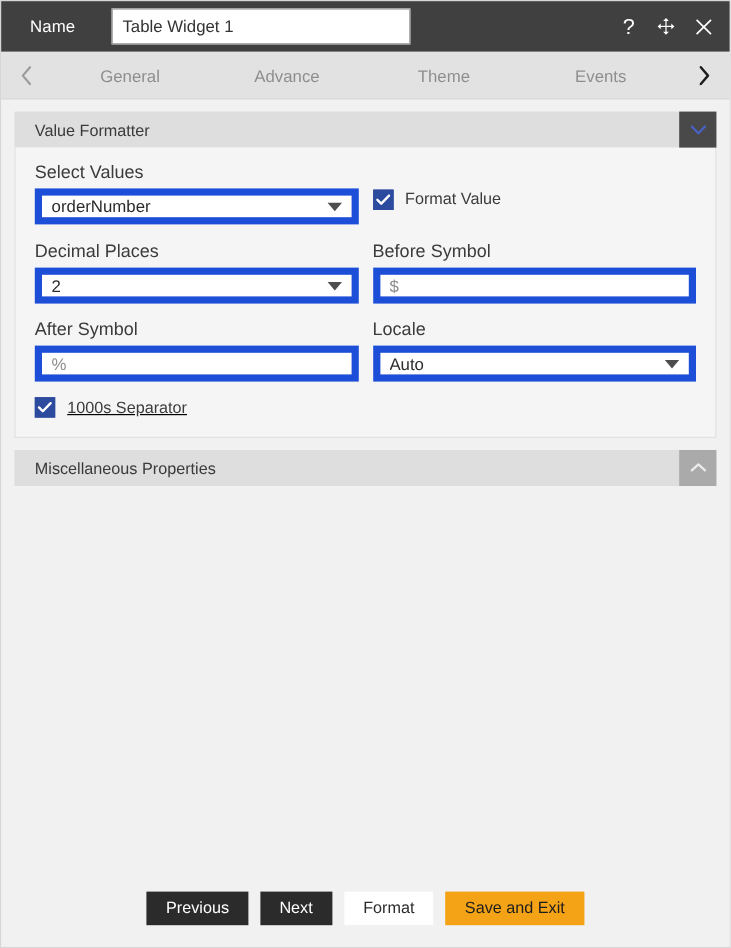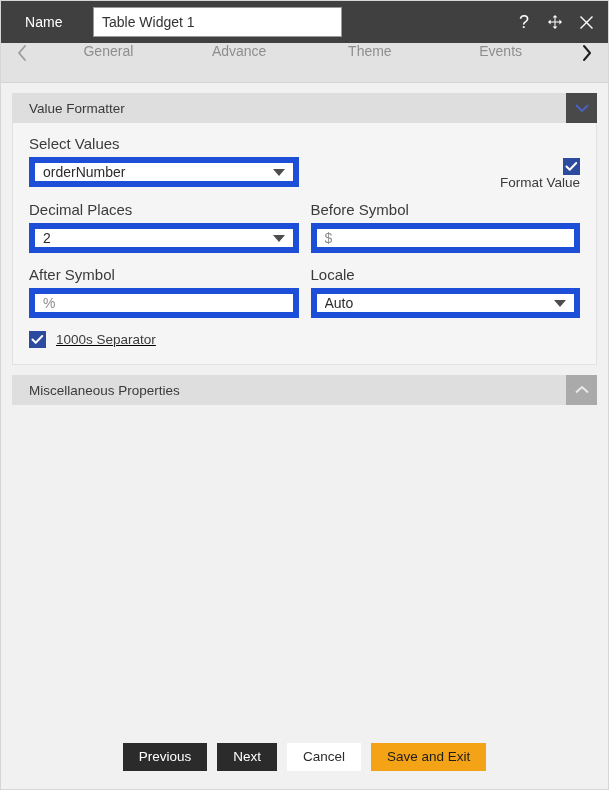--- a/index.html
+++ b/index.html
@@ -76,21 +76,21 @@
     line-height: 1;
     user-select: none;
   }
   .tb-btn svg { display: block; }
 
   
   .tabstrip {
     height: 39px;
     background: #e2e2e2;
     display: flex;
-    align-items: flex-start;
+    align-items: center;
     flex: 0 0 auto;
     border-bottom: 1px solid #d4d4d4;
   }
   .tab-arrow {
     width: 42px;
     display: flex;
     align-items: center;
     justify-content: center;
     cursor: pointer;
     flex: 0 0 auto;
@@ -243,24 +243,23 @@
   .checkbox.on svg { display: block; }
   .check-label {
     font-size: 13.5px;
     color: #3b3b3b;
     margin-left: 10px;
     user-select: none;
   }
 
   .inline-check {
     display: flex;
-    align-items: flex-end;
+    align-items: flex-start;
     height: 30px;
     margin-top: 23px;
-    flex-direction: column;
   }
 
   
   .footer {
     flex: 0 0 auto;
     height: 64px;
     display: flex;
     align-items: center;
     justify-content: center;
     gap: 10px;
@@ -409,17 +408,17 @@
           </svg>
         </div>
       </div>
     </div>
 
   </div>
 
   <div class="footer">
     <button class="btn btn-dark">Previous</button>
     <button class="btn btn-dark">Next</button>
-    <button class="btn btn-light">Cancel</button>
+    <button class="btn btn-light">Format</button>
     <button class="btn btn-accent">Save and Exit</button>
   </div>
 
 </div>
 
 </body></html>

